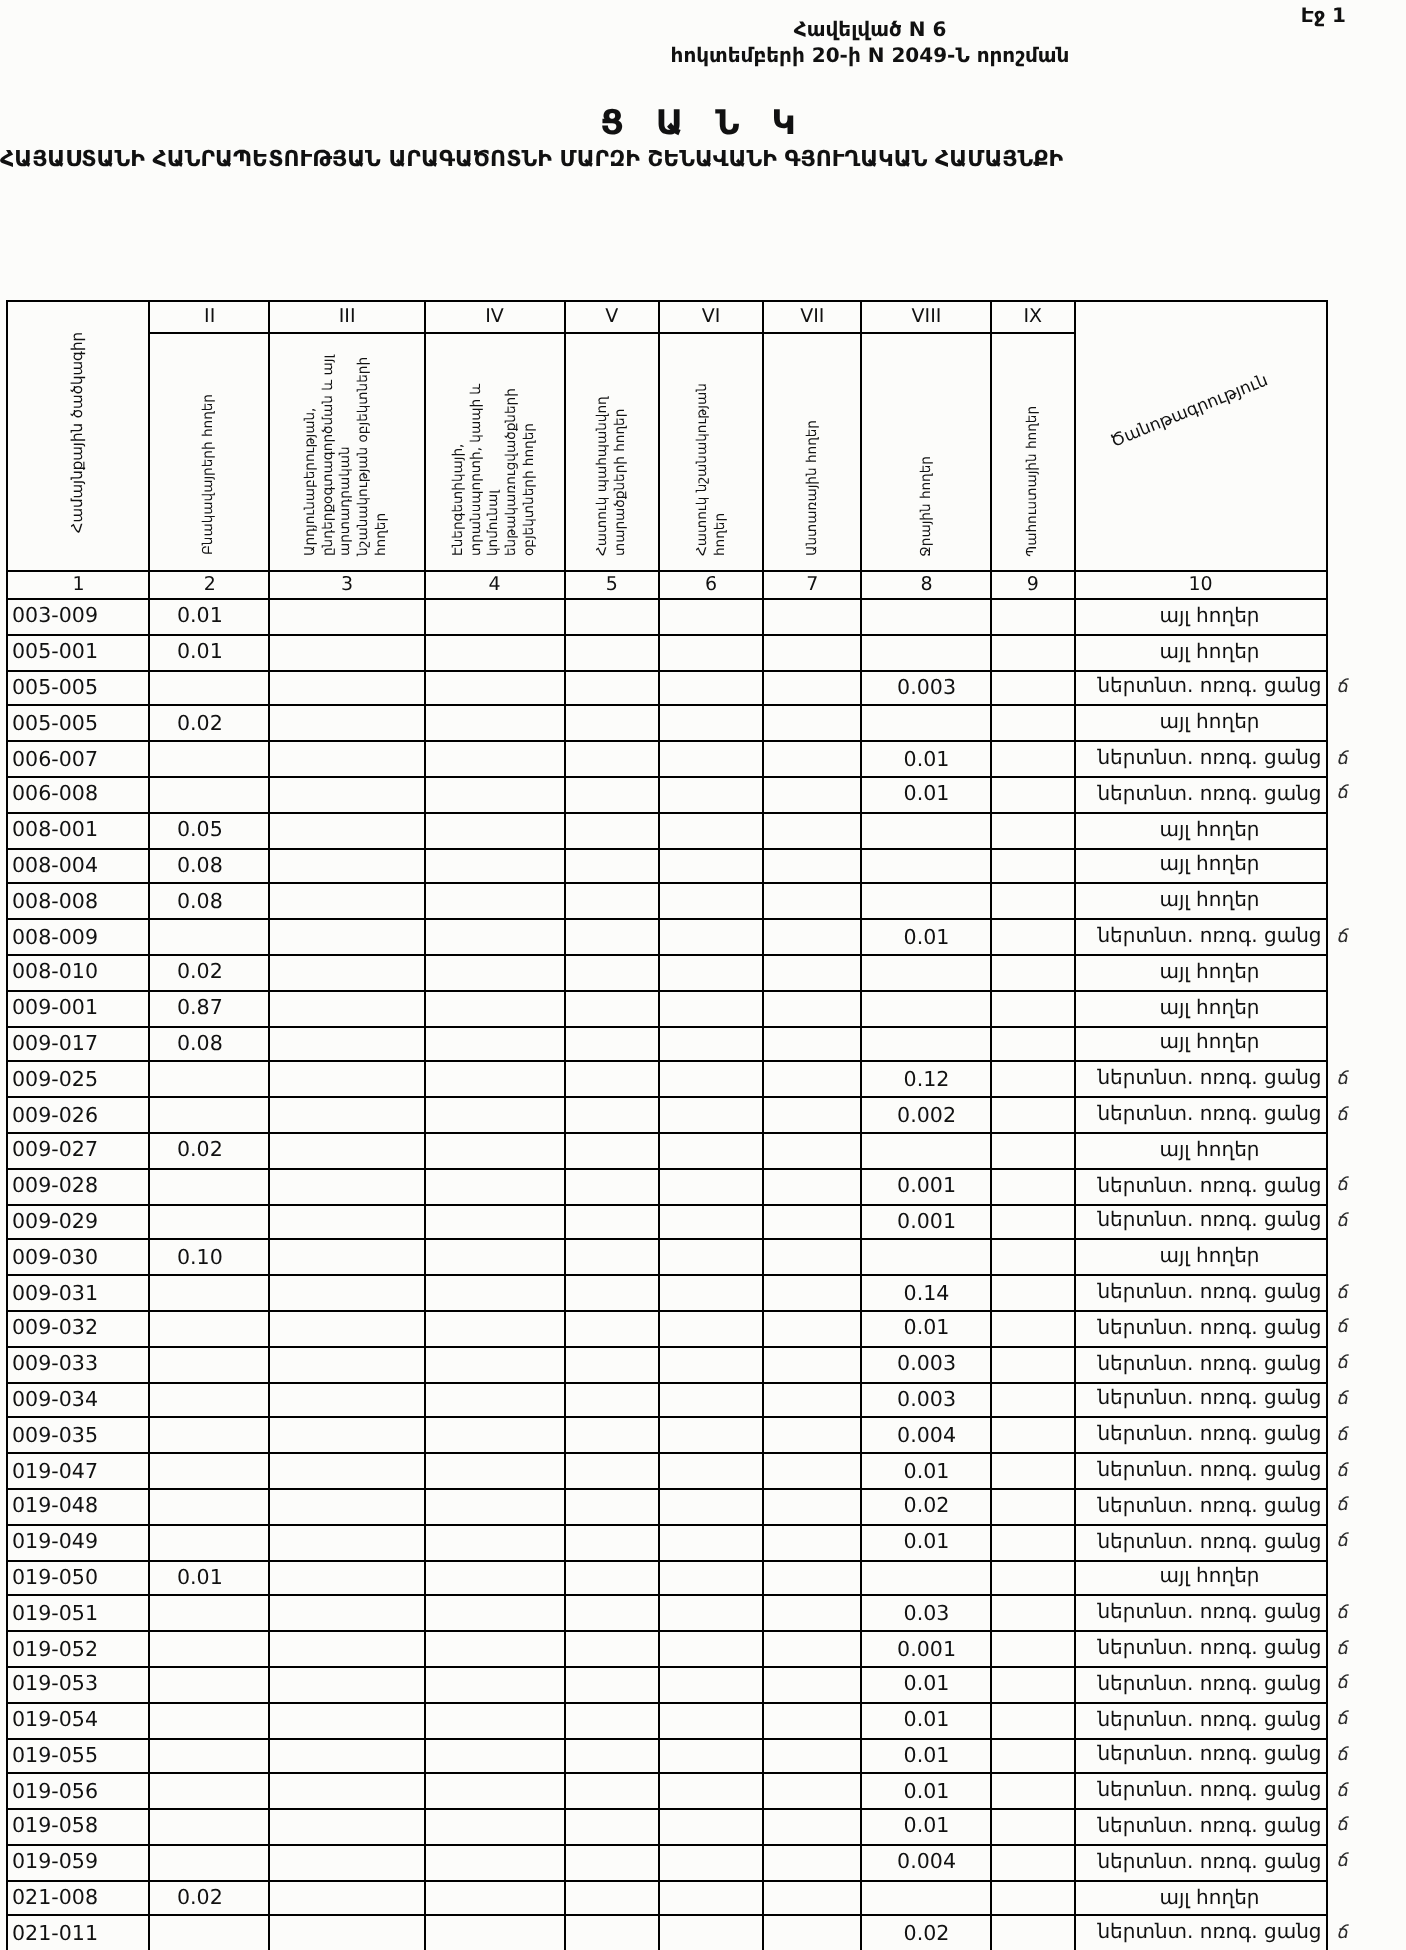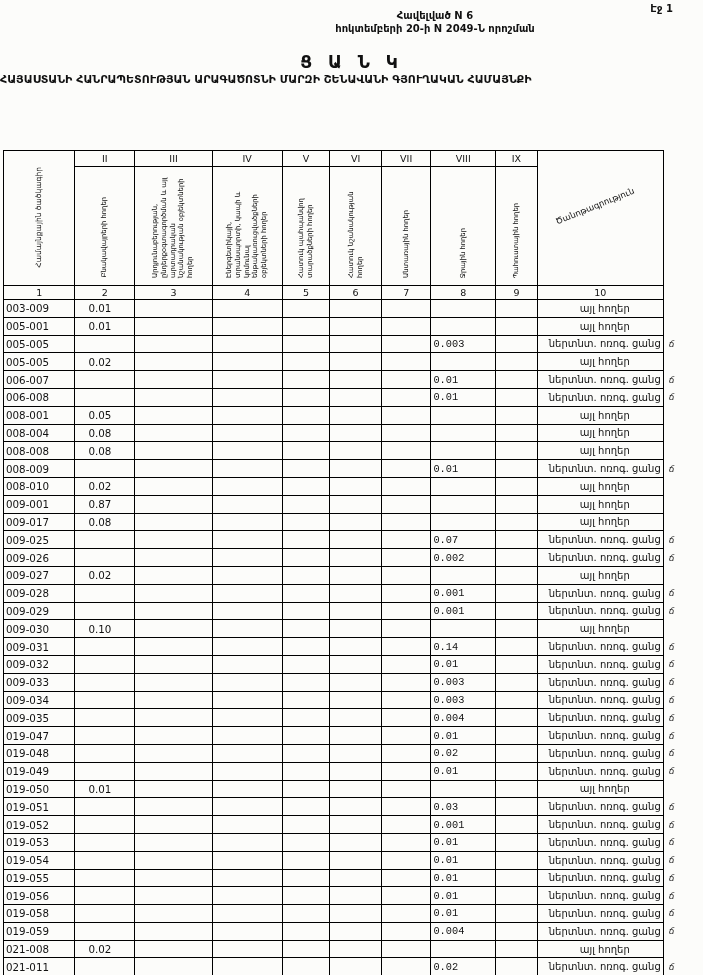--- a/index.html
+++ b/index.html
@@ -52,21 +52,21 @@
   th.notehead { vertical-align:middle; text-align:center; }
   .diag {
     display:inline-block;
     transform:rotate(-22deg) translateY(-14px);
     font-size:8.5px;
   }
   tr.num-row td { height:14px; font-size:9.5px; text-align:center; vertical-align:middle; }
   tbody td { height:17.8px; font-size:10.3px; vertical-align:middle; padding:0 2px; }
   tbody td.c1  { text-align:left; padding-left:2px; }
   tbody td.c2  { text-align:left; padding-left:13px; }
-  tbody td.c8  { text-align:left;font-family:Liberation Mono, monospace; }
+  tbody td.c8  { text-align:center; }
   tbody td.c10 { text-align:center; font-size:10px; padding-left:11px; white-space:nowrap; }
   table.land td.markcell, table.land th.markcell {
     border:none; background:transparent;
     font-size:9px; color:#2a2a2a; text-align:left; padding-left:5px;
     font-style:italic;
   }
 </style>
 </head>
 <body>
 
@@ -309,21 +309,21 @@
         <td class="markcell"></td>
       </tr>
       <tr>
         <td class="c1">009-025</td>
         <td class="c2"></td>
         <td class="c3"></td>
         <td class="c4"></td>
         <td class="c5"></td>
         <td class="c6"></td>
         <td class="c7"></td>
-        <td class="c8">0.07</td>
+        <td class="c8">0.12</td>
         <td class="c9"></td>
         <td class="c10">ներտնտ. ոռոգ. ցանց</td>
         <td class="markcell">ճ</td>
       </tr>
       <tr>
         <td class="c1">009-026</td>
         <td class="c2"></td>
         <td class="c3"></td>
         <td class="c4"></td>
         <td class="c5"></td>

